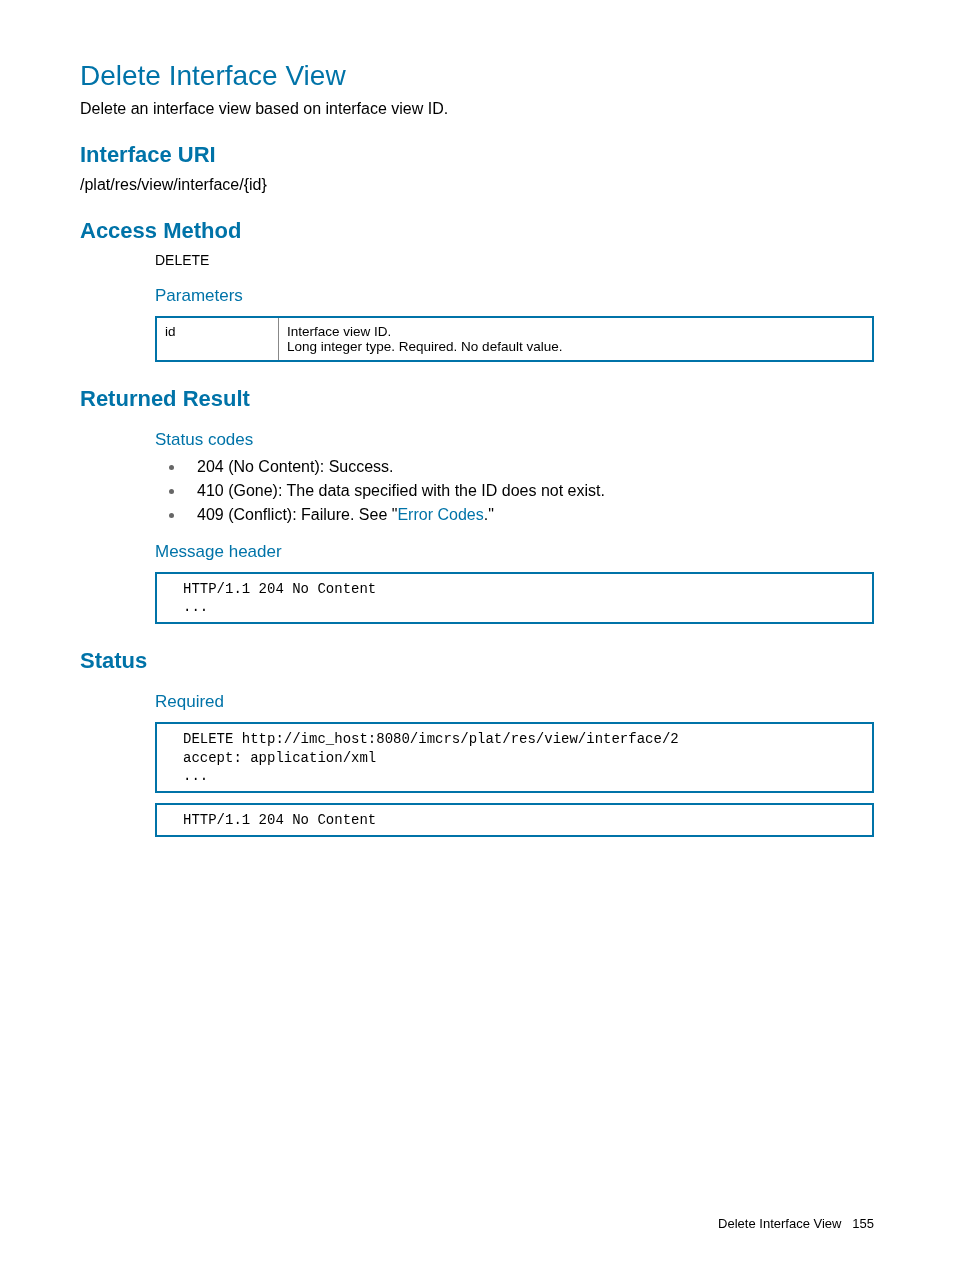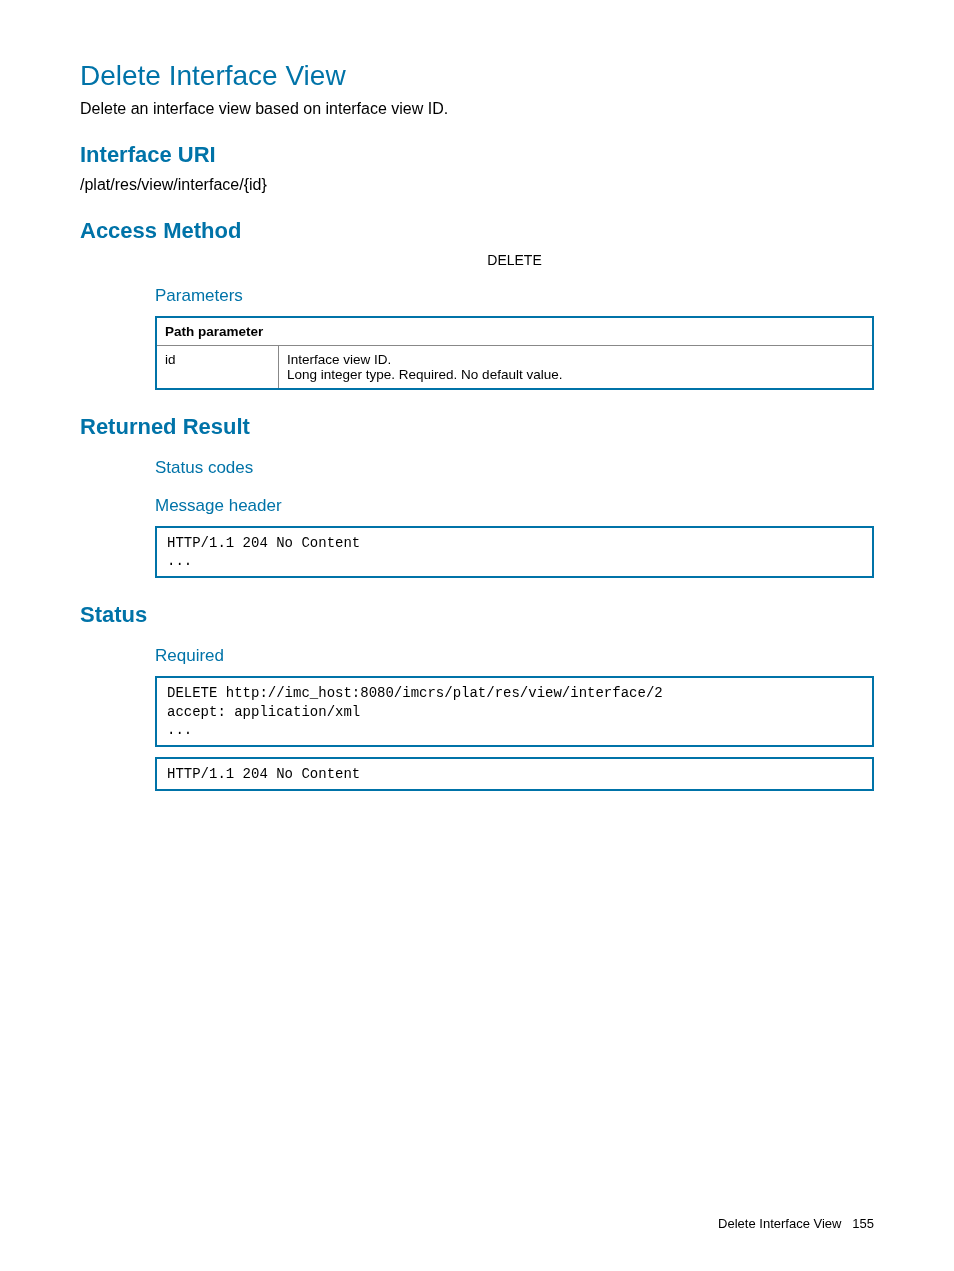--- a/index.html
+++ b/index.html
@@ -36,21 +36,20 @@
   }
   .body-text {
     margin: 6px 0;
     font-weight: 300;
     font-size: 16px;
   }
   .delete-label {
     font-size: 14px;
     margin: 4px 0 0 0;
     font-weight: 400;
-    text-align: center;
   }
   table {
     border-collapse: collapse;
     width: 100%;
     margin-top: 10px;
     border: 2px solid #0073a8;
     font-size: 13.5px;
   }
   th {
     text-align: left;
@@ -75,21 +74,21 @@
     font-weight: 300;
     font-size: 16px;
     margin: 6px 0;
     padding-left: 12px;
   }
   li::marker {
     color: #666;
   }
   .codebox {
     border: 2px solid #0073a8;
-    padding: 6px 10px;
+    padding: 6px 26px;
     font-family: "Courier New", monospace;
     font-size: 14px;
     white-space: pre;
     margin-top: 10px;
     line-height: 1.3;
   }
   .link {
     color: #0073a8;
     font-weight: 300;
   }
@@ -109,37 +108,39 @@
 
 <h2>Interface URI</h2>
 <p class="body-text indent">/plat/res/view/interface/{id}</p>
 
 <h2>Access Method</h2>
 <div class="indent">
   <p class="delete-label">DELETE</p>
   <h3>Parameters</h3>
   <table>
     <tbody>
-        <tr>
-          <th colspan="2">Path parameter</th>
-        </tr>
     <tr>
       <td>id</td>
       <td>
         <div>Interface view ID.</div>
         <div>Long integer type. Required. No default value.</div>
       </td>
     </tr>
   </tbody>
     </table>
 </div>
 
 <h2>Returned Result</h2>
 <div class="indent">
   <h3>Status codes</h3>
+  <ul>
+    <li>204 (No Content): Success.</li>
+    <li>410 (Gone): The data specified with the ID does not exist.</li>
+    <li><span>409 (Conflict): Failure. See "</span><span class="link">Error Codes</span><span>."</span></li>
+  </ul>
   <h3>Message header</h3>
   <div class="codebox">HTTP/1.1 204 No Content
 ...</div>
 </div>
 
 <h2>Status</h2>
 <div class="indent">
   <h3>Required</h3>
   <div class="codebox">DELETE http://imc_host:8080/imcrs/plat/res/view/interface/2
 accept: application/xml

